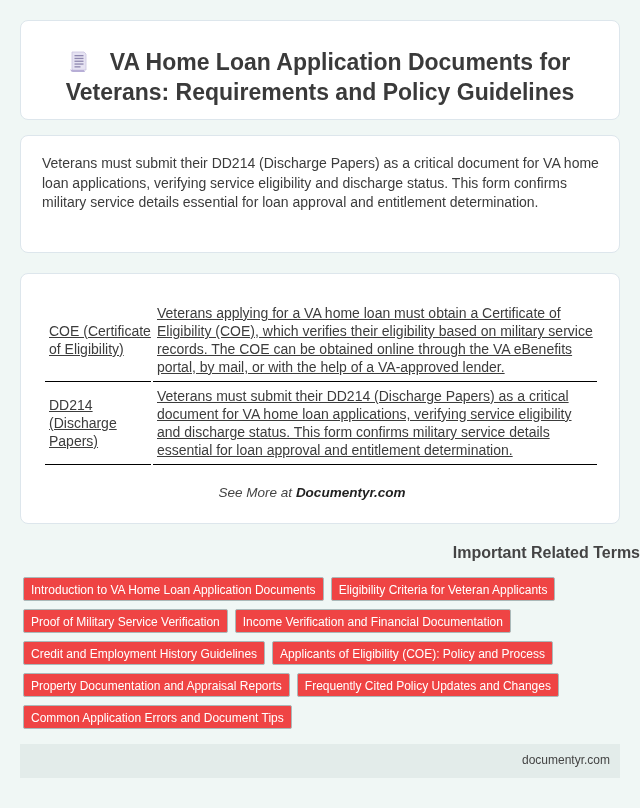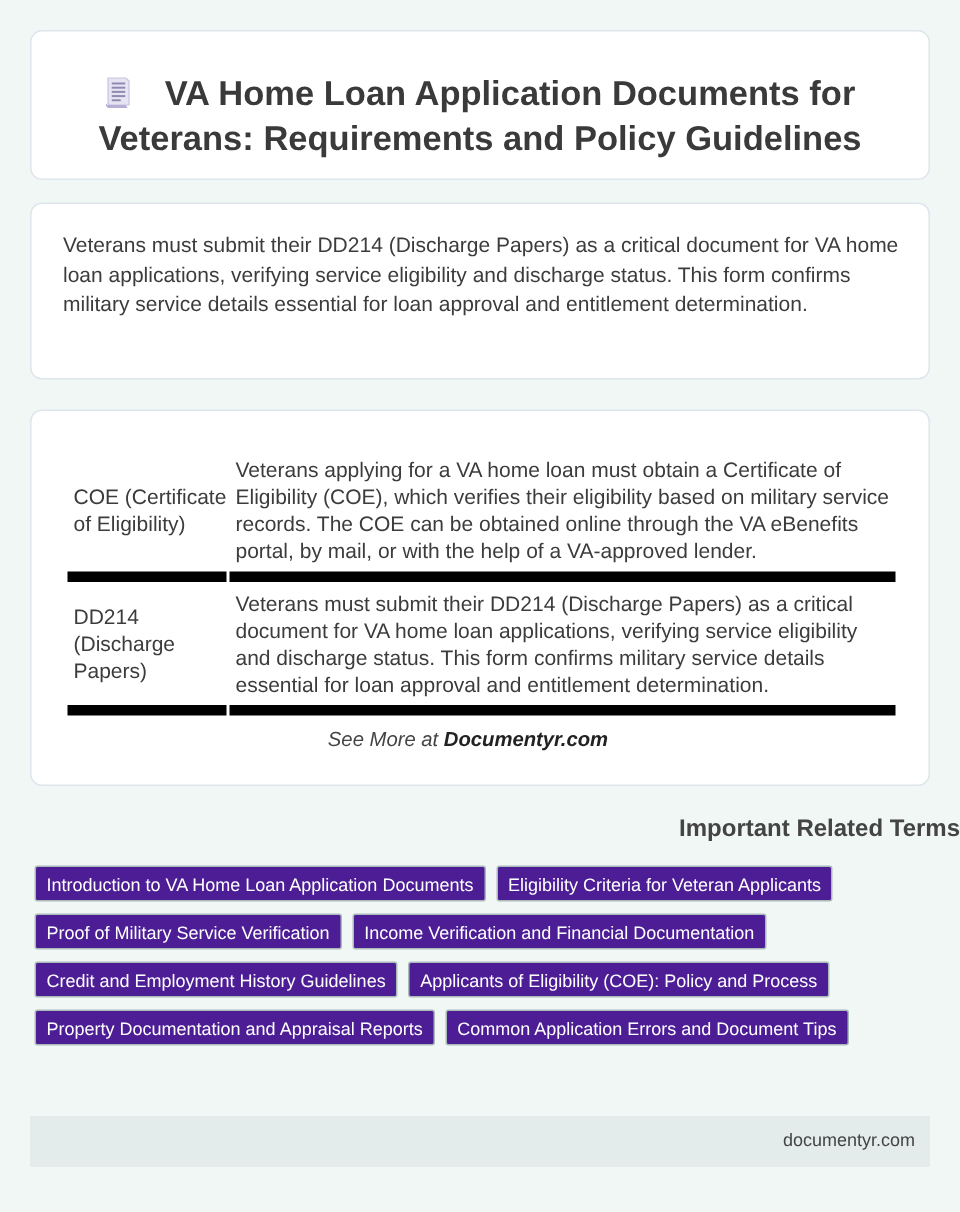--- a/index.html
+++ b/index.html
@@ -60,21 +60,22 @@
       left: 22px; top: 25px;
       width: 556px;
       border-collapse: separate;
       border-spacing: 2px 0;
     }
     .doc-table td {
       vertical-align: middle;
       font-size: 14px;
       line-height: 18px;
       color: #3c3c3c;
-      border-bottom: 7px solid #000000;
+      border-bottom: 1px solid #000000;
+      text-decoration: underline;
     }
     .doc-table td.term {
       width: 106px;
       padding: 7px 0 7px 4px;
     }
     .doc-table td.desc {
       padding: 5px 0 5px 4px;
     }
     .see-more {
       position: absolute;
@@ -96,21 +97,21 @@
     }
     .tags {
       position: absolute;
       left: 23px; top: 577px;
       width: 580px;
       display: flex;
       flex-wrap: wrap;
       gap: 8px 7px;
     }
     .tag {
-      background: #4c1d95;
+      background: #ef4444;
       color: #ffffff;
       font-size: 12px;
       height: 24px;
       line-height: 24px;
       padding: 0 7px;
       border-radius: 2px;
       white-space: nowrap;
       cursor: pointer;
       border: 1px solid #aab9b9;
     }
@@ -175,20 +176,21 @@
   <h2 class="related-heading">Important Related Terms</h2>
 
   <div class="tags">
     <span class="tag">Introduction to VA Home Loan Application Documents</span>
     <span class="tag">Eligibility Criteria for Veteran Applicants</span>
     <span class="tag">Proof of Military Service Verification</span>
     <span class="tag">Income Verification and Financial Documentation</span>
     <span class="tag">Credit and Employment History Guidelines</span>
     <span class="tag">Applicants of Eligibility (COE): Policy and Process</span>
     <span class="tag">Property Documentation and Appraisal Reports</span>
+    <span class="tag">Frequently Cited Policy Updates and Changes</span>
     <span class="tag">Common Application Errors and Document Tips</span>
   </div>
 
   <div class="footer">
     <span class="footer-text">documentyr.com</span>
   </div>
 
 </div>
 
 </body></html>

